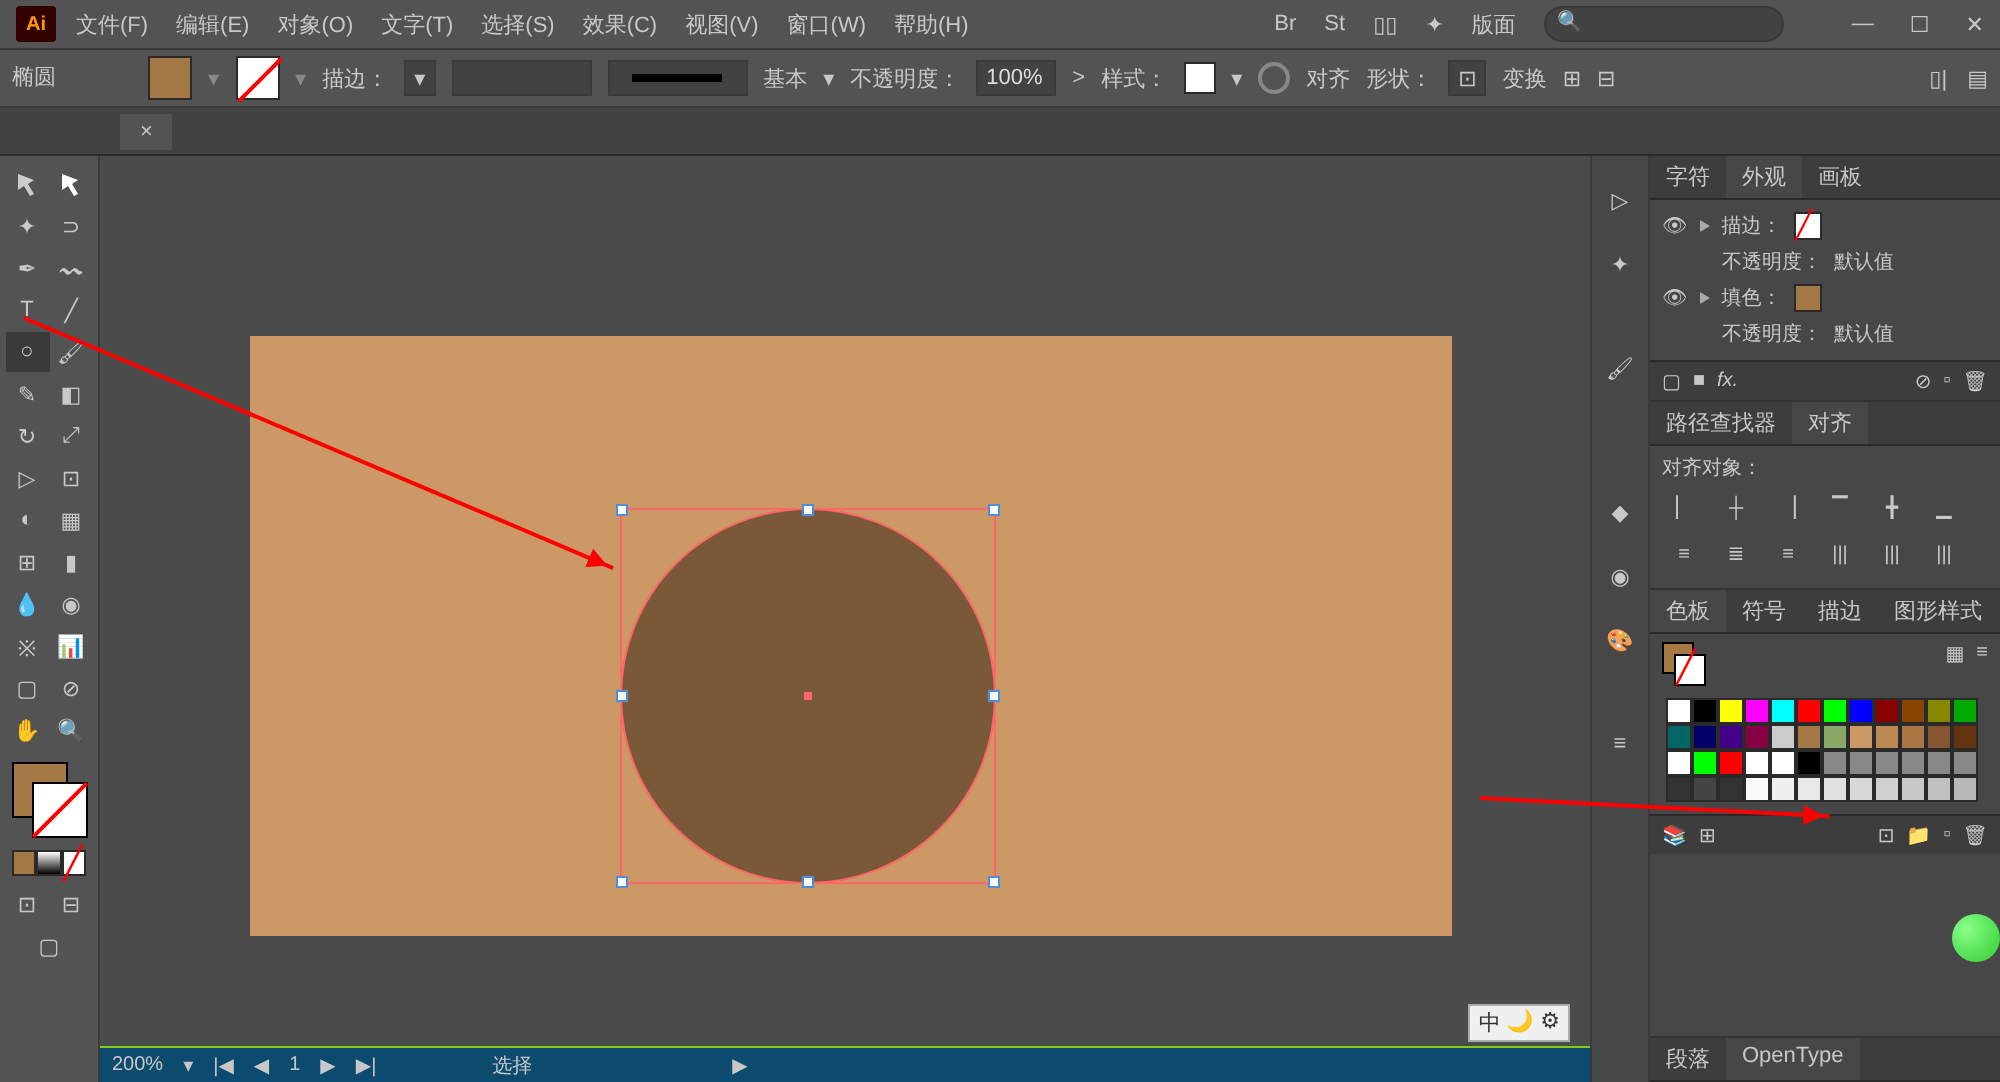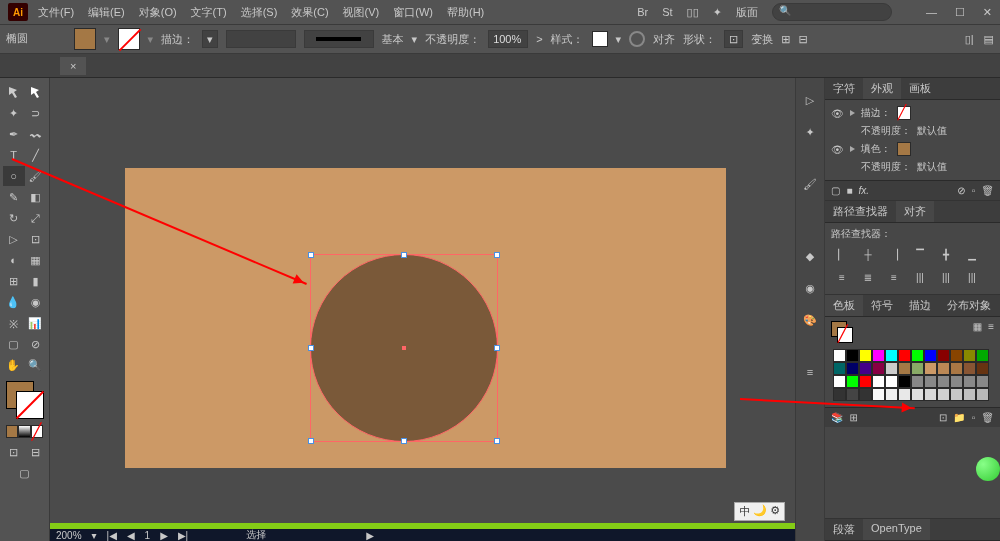--- a/index.html
+++ b/index.html
@@ -56,21 +56,21 @@
     .ptab.active { background: #474747; }
     .panel-body { padding: 4px 6px; font-size: 10px; }
     .appearance-row { display: flex; align-items: center; gap: 6px; padding: 2px 0; }
     .triangle { width: 0; height: 0; border-top: 3px solid transparent; border-bottom: 3px solid transparent; border-left: 5px solid #aaa; }
     .small-sw { width: 14px; height: 14px; border: 1px solid #2a2a2a; }
     .swatch-grid { display: grid; grid-template-columns: repeat(12, 13px); gap: 0; padding: 2px; }
     .sw-cell { width: 13px; height: 13px; border: 1px solid #2a2a2a; }
     
     .panel-footer { height: 20px; background: #3d3d3d; border-top: 1px solid #2a2a2a; display: flex; align-items: center; padding: 0 6px; gap: 6px; font-size: 10px; }
     
-    .statusbar { position: absolute; bottom: 0; left: 50px; right: 205px; height: 18px; background: #0f172a; display: flex; align-items: center; padding: 0 6px; font-size: 10px; border-top: 6px solid #84cc16; }
+    .statusbar { position: absolute; bottom: 0; left: 50px; right: 205px; height: 18px; background: #0c4a6e; display: flex; align-items: center; padding: 0 6px; font-size: 10px; border-top: 1px solid #84cc16; }
     .status-input { display: flex; gap: 10px; align-items: center; }
     
     .arrow-line { position: absolute; background: red; height: 2px; transform-origin: left center; z-index: 100; pointer-events: none; }
     .arrow-line::after { content: ""; position: absolute; right: -2px; top: -4px; border: 5px solid transparent; border-left: 10px solid red; }
     
     .input-toolbar { position: absolute; bottom: 20px; right: 215px; background: #f0f0f0; border: 1px solid #aaa; padding: 1px 4px; display: flex; gap: 3px; font-size: 11px; color: #333; }
     
     .green-circle { position: absolute; right: 0; bottom: 60px; width: 24px; height: 24px; background: radial-gradient(circle at 30% 30%, #8f8, #3c3); border-radius: 50%; z-index: 101; }
     
     .shape-label { position: absolute; top: 31px; left: 6px; font-size: 11px; }
@@ -301,21 +301,21 @@
         <span>🗑</span>
       </div>
     </div>
 
     <div class="panel-section">
       <div class="panel-tabs">
         <div class="ptab">路径查找器</div>
         <div class="ptab active">对齐</div>
       </div>
       <div class="panel-body">
-        <div>路径查找器：</div>
+        <div>对齐对象：</div>
         <div style="display:flex;gap:4px;margin:3px 0">
           <span class="tool">▏</span>
           <span class="tool">┼</span>
           <span class="tool">▕</span>
           <span class="tool">▔</span>
           <span class="tool">╋</span>
           <span class="tool">▁</span>
         </div>
         <div style="display:flex;gap:4px;margin:3px 0">
           <span class="tool">≡</span>
@@ -326,21 +326,21 @@
           <span class="tool">|||</span>
         </div>
       </div>
     </div>
 
     <div class="panel-section" style="flex:1">
       <div class="panel-tabs">
         <div class="ptab active">色板</div>
         <div class="ptab">符号</div>
         <div class="ptab">描边</div>
-        <div class="ptab">分布对象</div>
+        <div class="ptab">图形样式</div>
       </div>
       <div class="panel-body">
         <div style="display:flex;gap:2px;margin-bottom:4px;justify-content:space-between">
           <div style="position:relative;width:22px;height:22px">
             <div style="width:16px;height:16px;background:#a47845;border:1px solid #000;position:absolute"></div>
             <div style="width:16px;height:16px;background:#fff;border:1px solid #000;position:absolute;top:6px;left:6px">
                 <span style="position:absolute;color:red;font-size:16px;top:-4px">╱</span>
               </div>
           </div>
           <div style="display:flex;gap:6px">

